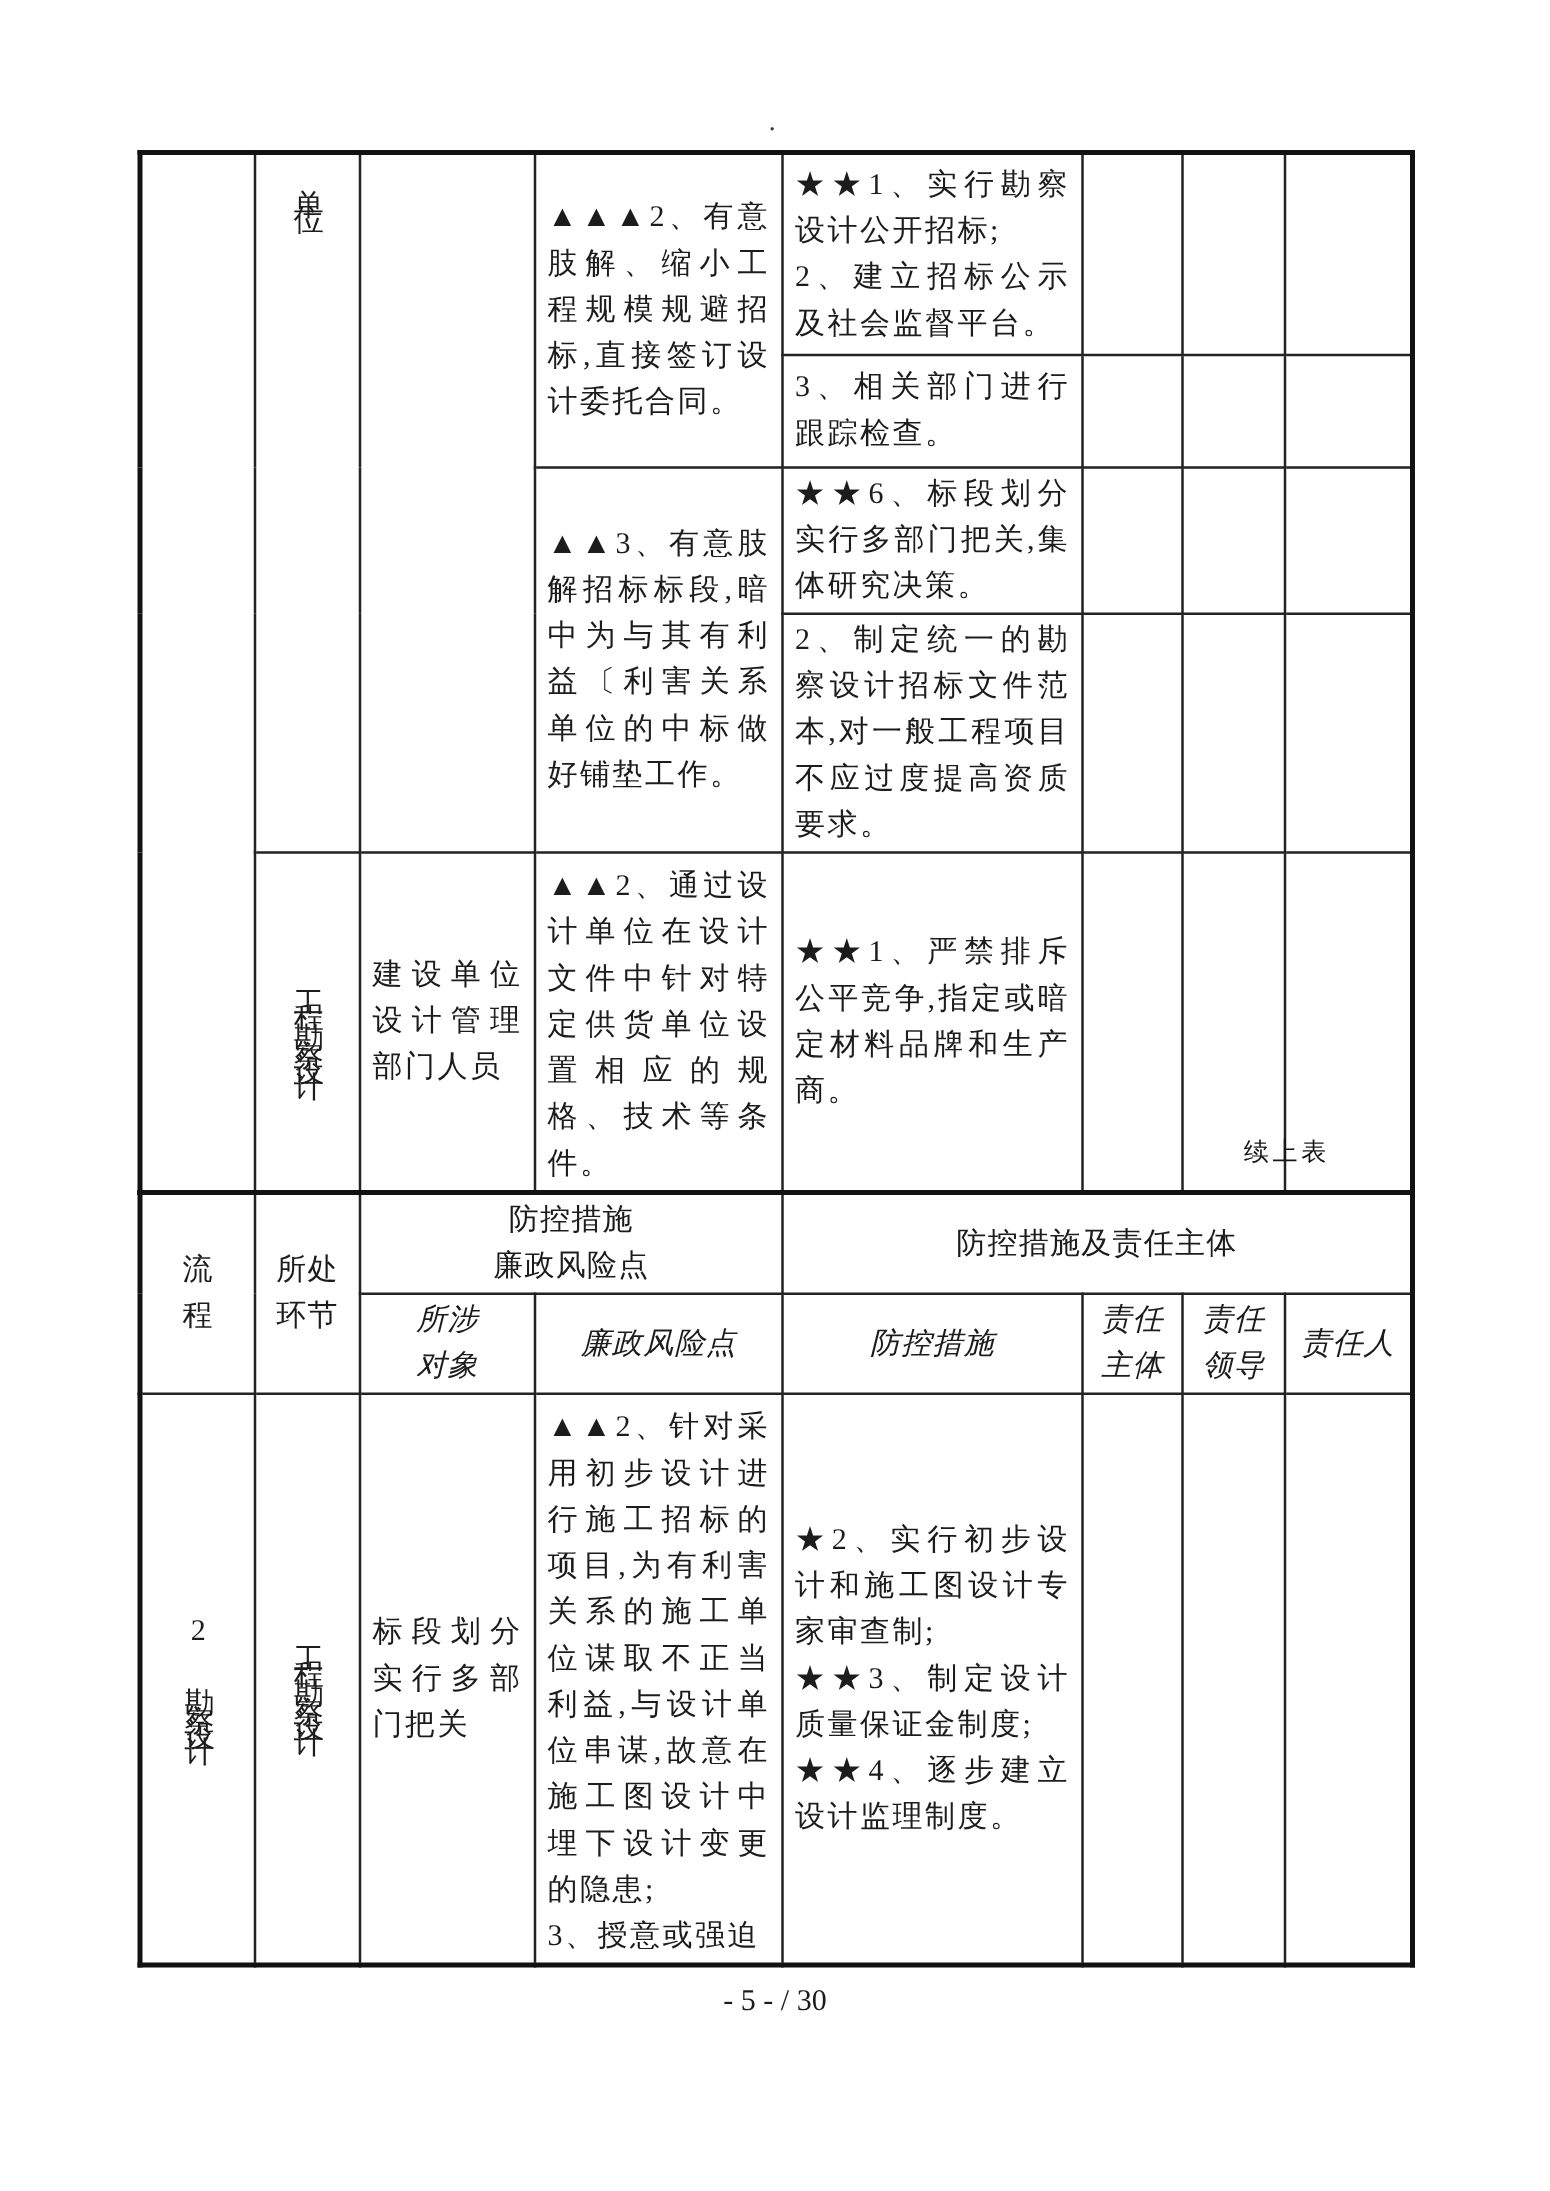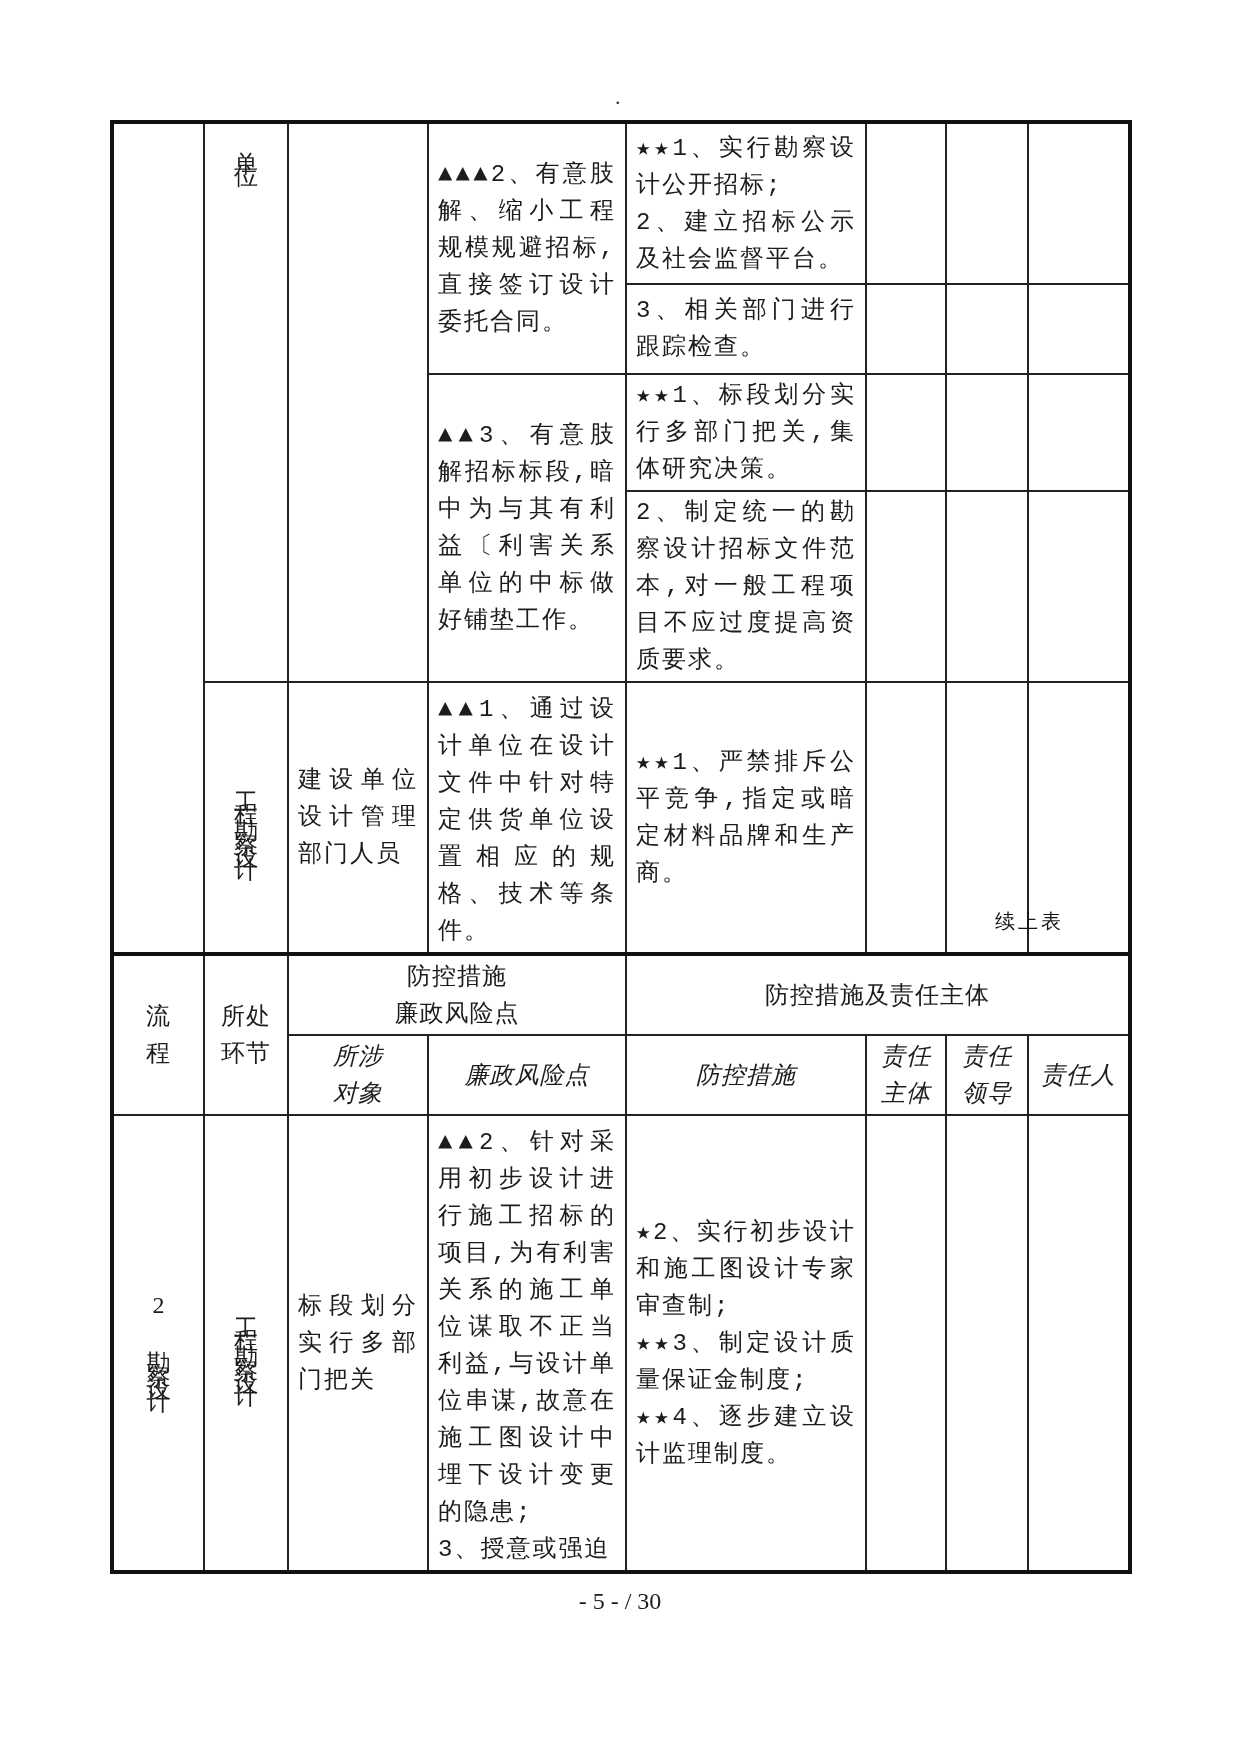--- a/index.html
+++ b/index.html
@@ -16,21 +16,21 @@
     border-collapse:collapse; table-layout:fixed;
     border:4px solid #121212;
   }
   #table1 { top:120px; }
   #table2 { top:952px; }
   td {
     border:2px solid #222; padding:2px 9px;
     font-size:24px; line-height:37px; vertical-align:middle;
     overflow:hidden; word-break:break-all;
   }
-  .justify { text-align:justify; text-justify:inter-character; letter-spacing:2px;font-family:Liberation Mono, monospace; }
+  .justify { text-align:justify; text-justify:inter-character; letter-spacing:2px; }
   .pre { white-space:pre-line; }
   .center { text-align:center; letter-spacing:1px; }
   .v-top { vertical-align:top; padding-top:8px; }
   .vcell { text-align:center; }
   .vtext {
     writing-mode:vertical-rl; text-orientation:upright;
     letter-spacing:13px; line-height:24px; display:inline-block;
   }
   tr.t1-r1 { height:162px; }
   tr.t1-r2 { height:90px; }
@@ -81,35 +81,35 @@
         <td></td>
       </tr>
       <tr class="t1-r2">
         <td class="justify">3、相关部门进行跟踪检查。</td>
         <td></td>
         <td></td>
         <td></td>
       </tr>
       <tr class="t1-r3">
         <td rowspan="2" class="justify">▲▲3、有意肢解招标标段,暗中为与其有利益〔利害关系单位的中标做好铺垫工作。</td>
-        <td class="justify">★★1、标段划分实行多部门把关,集体研究决策。</td>
+        <td class="justify">★★6、标段划分实行多部门把关,集体研究决策。</td>
         <td></td>
         <td></td>
         <td></td>
       </tr>
       <tr class="t1-r4">
         <td class="justify">2、制定统一的勘察设计招标文件范本,对一般工程项目不应过度提高资质要求。</td>
         <td></td>
         <td></td>
         <td></td>
       </tr>
       <tr class="t1-r5">
         <td class="vcell"><span class="vtext">工程勘察设计</span></td>
         <td class="justify">建设单位设计管理部门人员</td>
-        <td class="justify v-top">▲▲1、通过设计单位在设计文件中针对特定供货单位设置相应的规格、技术等条件。</td>
+        <td class="justify v-top">▲▲2、通过设计单位在设计文件中针对特定供货单位设置相应的规格、技术等条件。</td>
         <td class="justify">★★1、严禁排斥公平竞争,指定或暗定材料品牌和生产商。</td>
         <td></td>
         <td></td>
         <td></td>
       </tr>
     </tbody>
   </table>
 
   <div class="cont-label">续上表</div>
 

